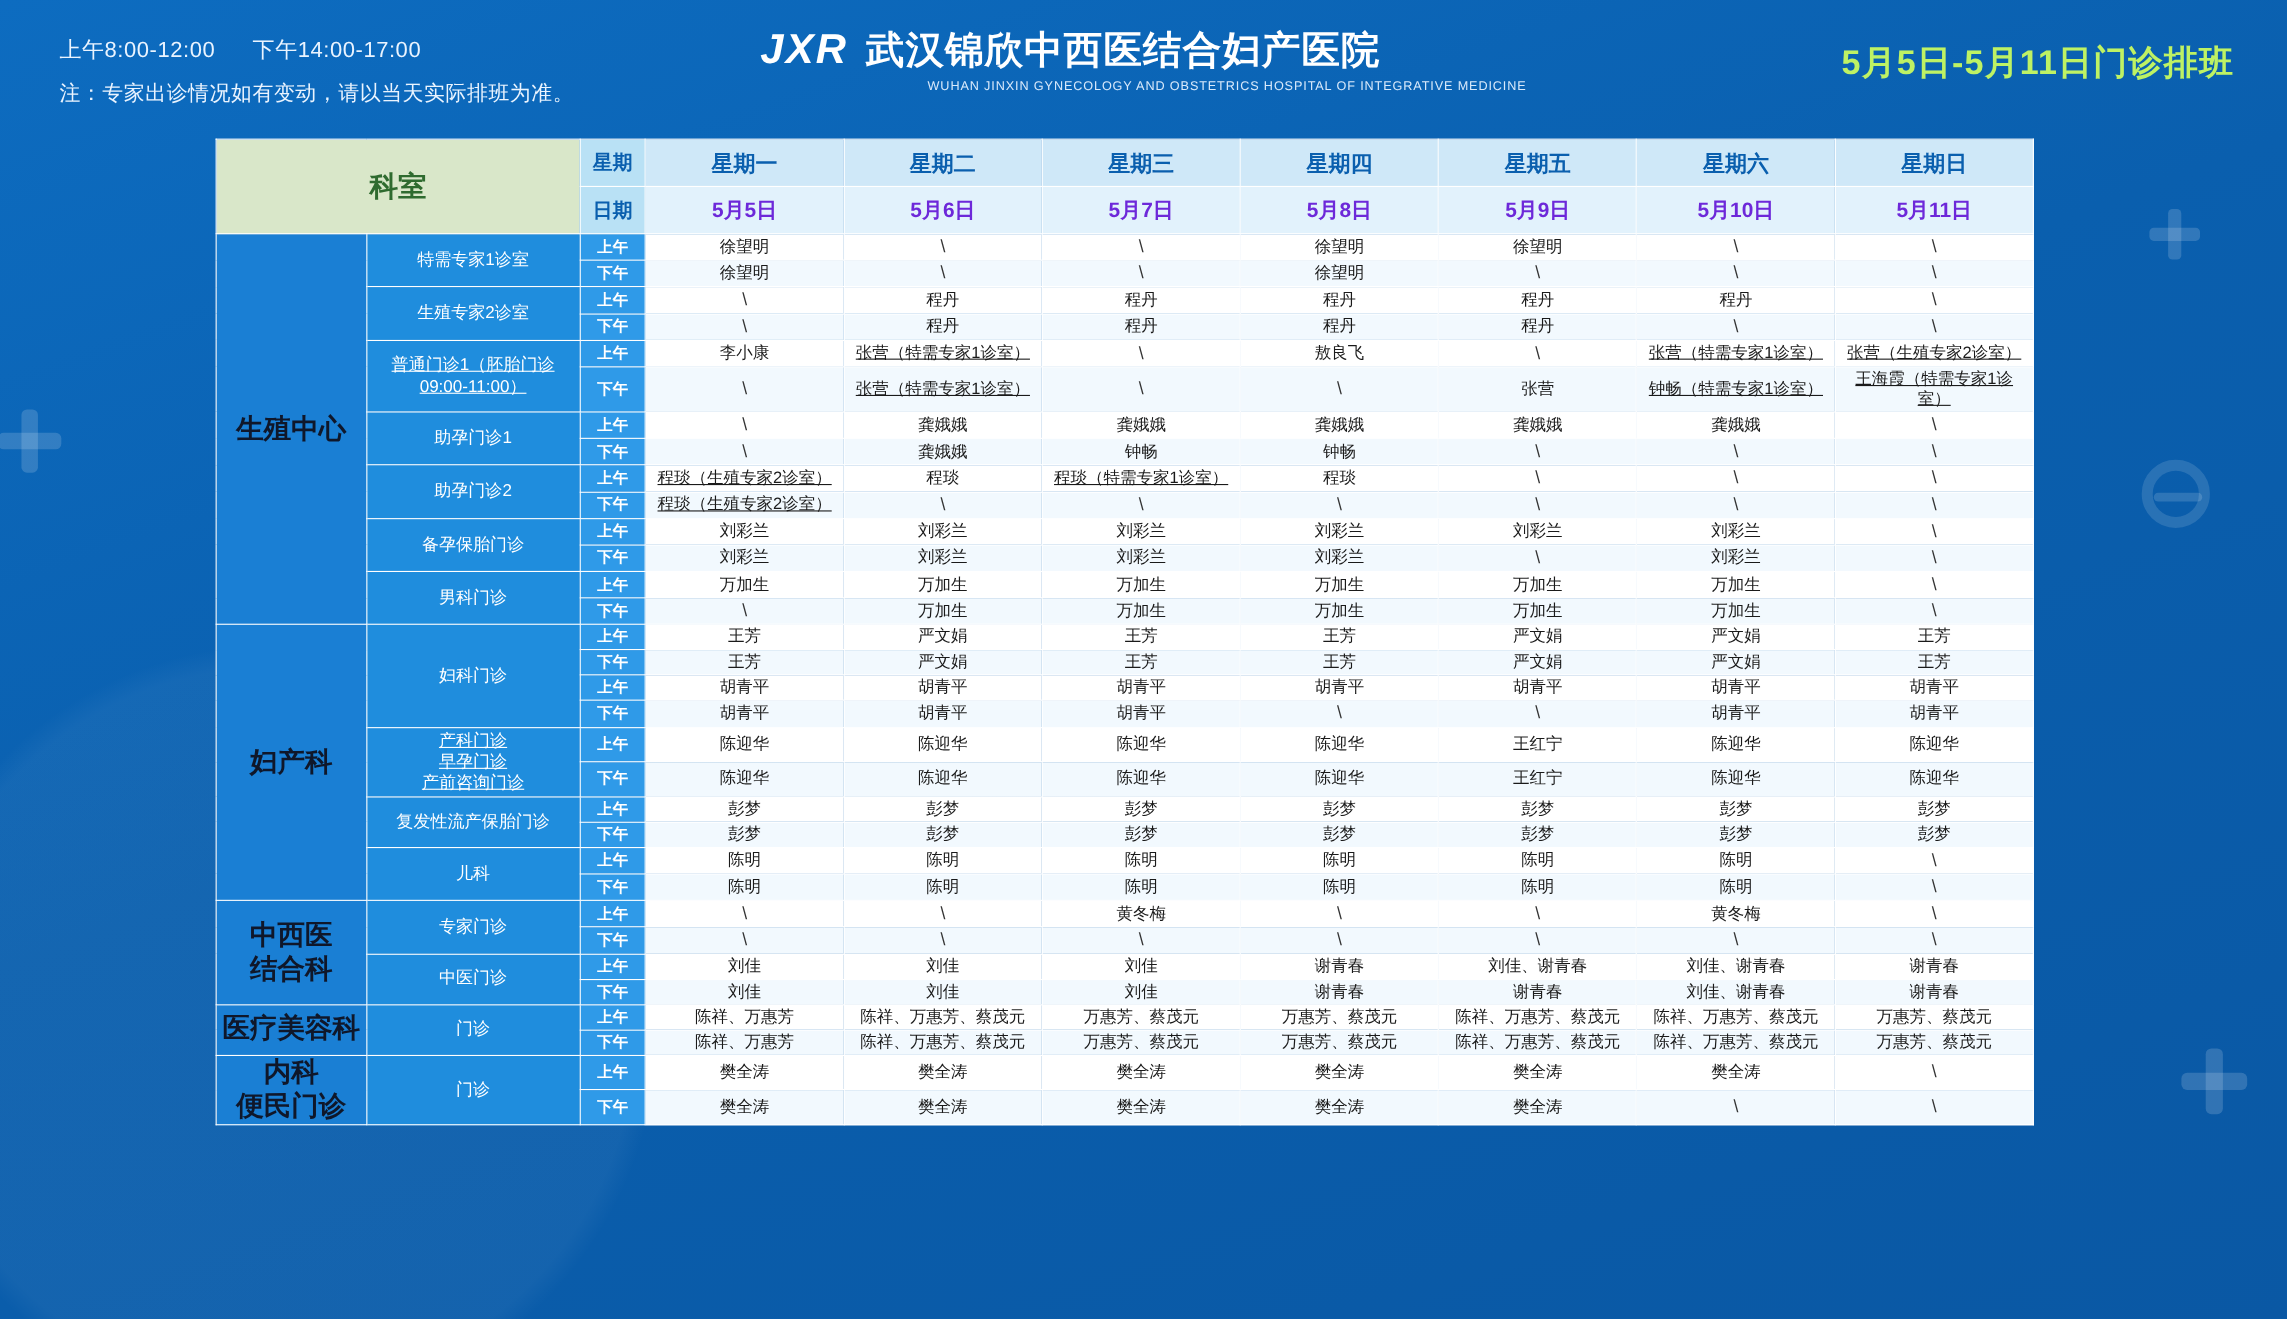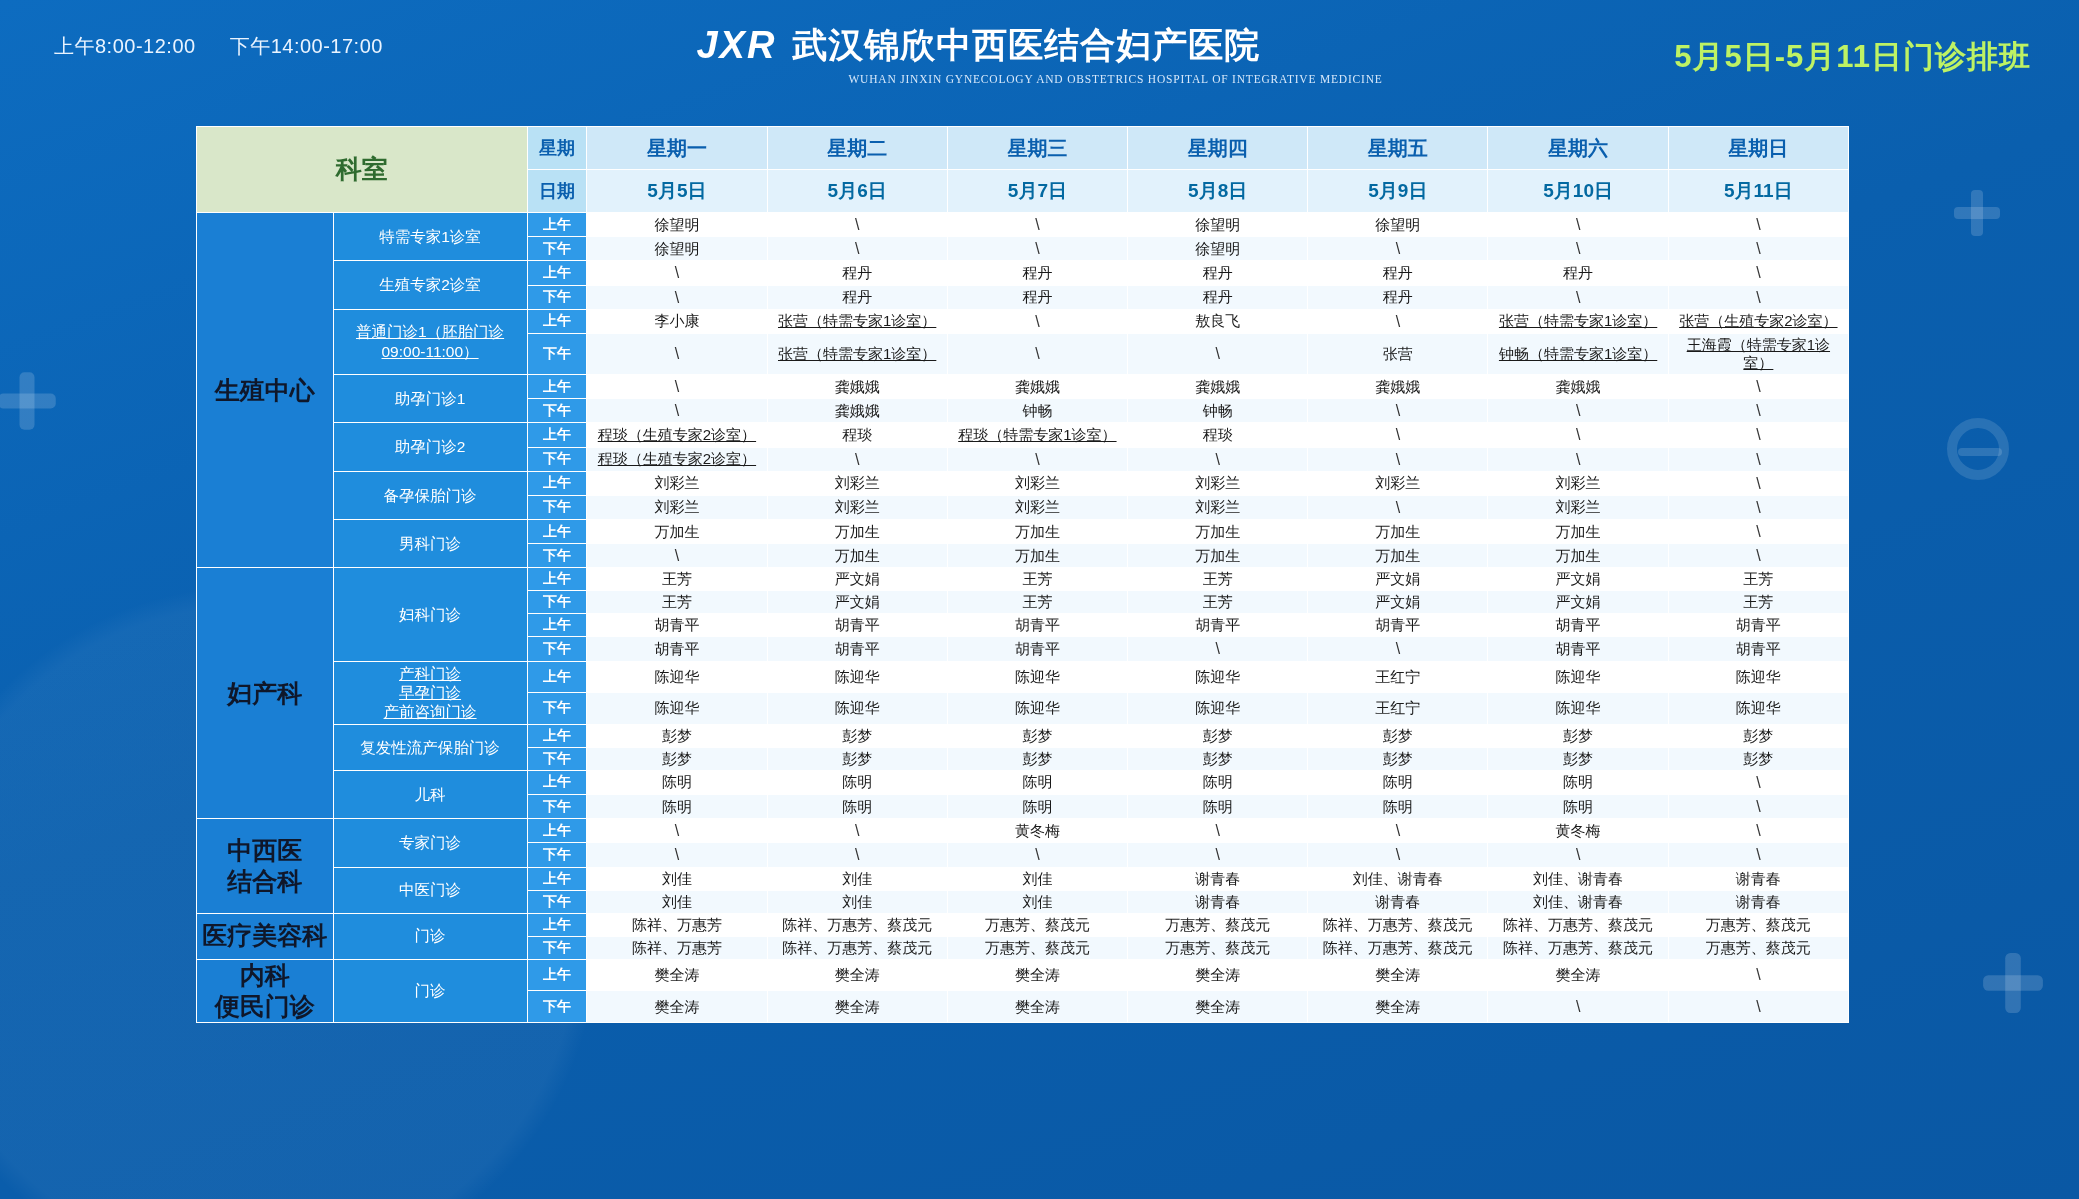--- a/index.html
+++ b/index.html
@@ -31,21 +31,21 @@
     position: absolute; left: 54px; top: 26px; font-size: 20px; letter-spacing: .5px;
     line-height: 40px; color: #eaf4ff;
   }
   .hours .row2 { font-size: 19px; }
   .hours .gap { display: inline-block; width: 34px; }
 
   .brand { position: absolute; left: 50%; transform: translateX(-50%); top: 22px; text-align: center; }
   .brand-line { display: flex; align-items: center; gap: 16px; }
   .logo-mark { font-size: 38px; font-weight: bold; letter-spacing: 2px; font-style: italic; text-align: right; }
   .brand-cn { font-size: 35px; font-weight: bold; letter-spacing: 1px; }
-  .brand-en { font-size: 11.5px; letter-spacing: .8px; color: #d8e9fb; margin-top: 4px; margin-left: 152px; text-align: left; font-family: Liberation Serif, serif; }
+  .brand-en { font-size: 11.5px; letter-spacing: .8px; color: #d8e9fb; margin-top: 4px; margin-left: 152px; text-align: left; }
 
   .title-right {
     position: absolute; right: 48px; top: 36px;
     font-size: 31px; font-weight: bold; color: #bef264; letter-spacing: 1px;
   }
 
   
   .table-wrap { position: absolute; left: 196px; top: 126px; width: 1653px; }
   table { border-collapse: collapse; width: 100%; table-layout: fixed; }
   td, th { border: 1px solid #ffffff; padding: 0; text-align: center; vertical-align: middle; }
@@ -58,21 +58,21 @@
   th.hdr-dept {
     background: #d9e7c9; color: #2f6b2f; font-size: 26px; font-weight: bold; height: 86px;
   }
   th.hdr-lbl {
     background: #b9e1f5; color: #0a5fae; font-size: 18px; font-weight: bold; height: 43px;
   }
   th.hdr-day {
     background: #cfe8f8; color: #0a5fae; font-size: 20px; font-weight: bold;
   }
   th.hdr-date {
-    background: #e2f2fc; color: #0369a1; font-size: 19px; font-weight: bold;
+    background: #e2f2fc; color: #6d28d9; font-size: 19px; font-weight: bold;
   }
 
   td.dept {
     background: #1a7fd4; color: #0f172a; font-size: 25px; font-weight: bold; line-height: 1.25;
   }
   td.room {
     background: #1f8ddd; color: #fff; font-size: 15.5px; line-height: 1.25; padding: 2px 3px;
   }
   td.ap {
     background: #2f9ae8; color: #fff; font-size: 14px; font-weight: bold;
@@ -93,20 +93,21 @@
 <div class="deco cross" style="left:4px; top:378px; transform:scale(1.25);"></div>
 <div class="deco cross" style="left:1990px; top:960px; transform:scale(1.3);"></div>
 <div class="deco ring" style="left:1947px; top:418px; width:62px; height:62px;"></div>
 <div class="deco" style="left:1958px; top:448px; width:44px; height:8px; background:rgba(255,255,255,0.15); border-radius:4px;"></div>
 
 <div class="header">
   <div class="hours">
     <div>
       <span>上午8:00-12:00</span><span class="gap"></span><span>下午14:00-17:00</span>
     </div>
+    <div class="row2">注：专家出诊情况如有变动，请以当天实际排班为准。</div>
   </div>
 
   <div class="brand">
     <div class="brand-line">
       <span class="logo-mark">JXR</span>
       <span class="brand-cn">武汉锦欣中西医结合妇产医院</span>
     </div>
     <div class="brand-en">WUHAN JINXIN GYNECOLOGY AND OBSTETRICS HOSPITAL OF INTEGRATIVE MEDICINE</div>
   </div>
 

